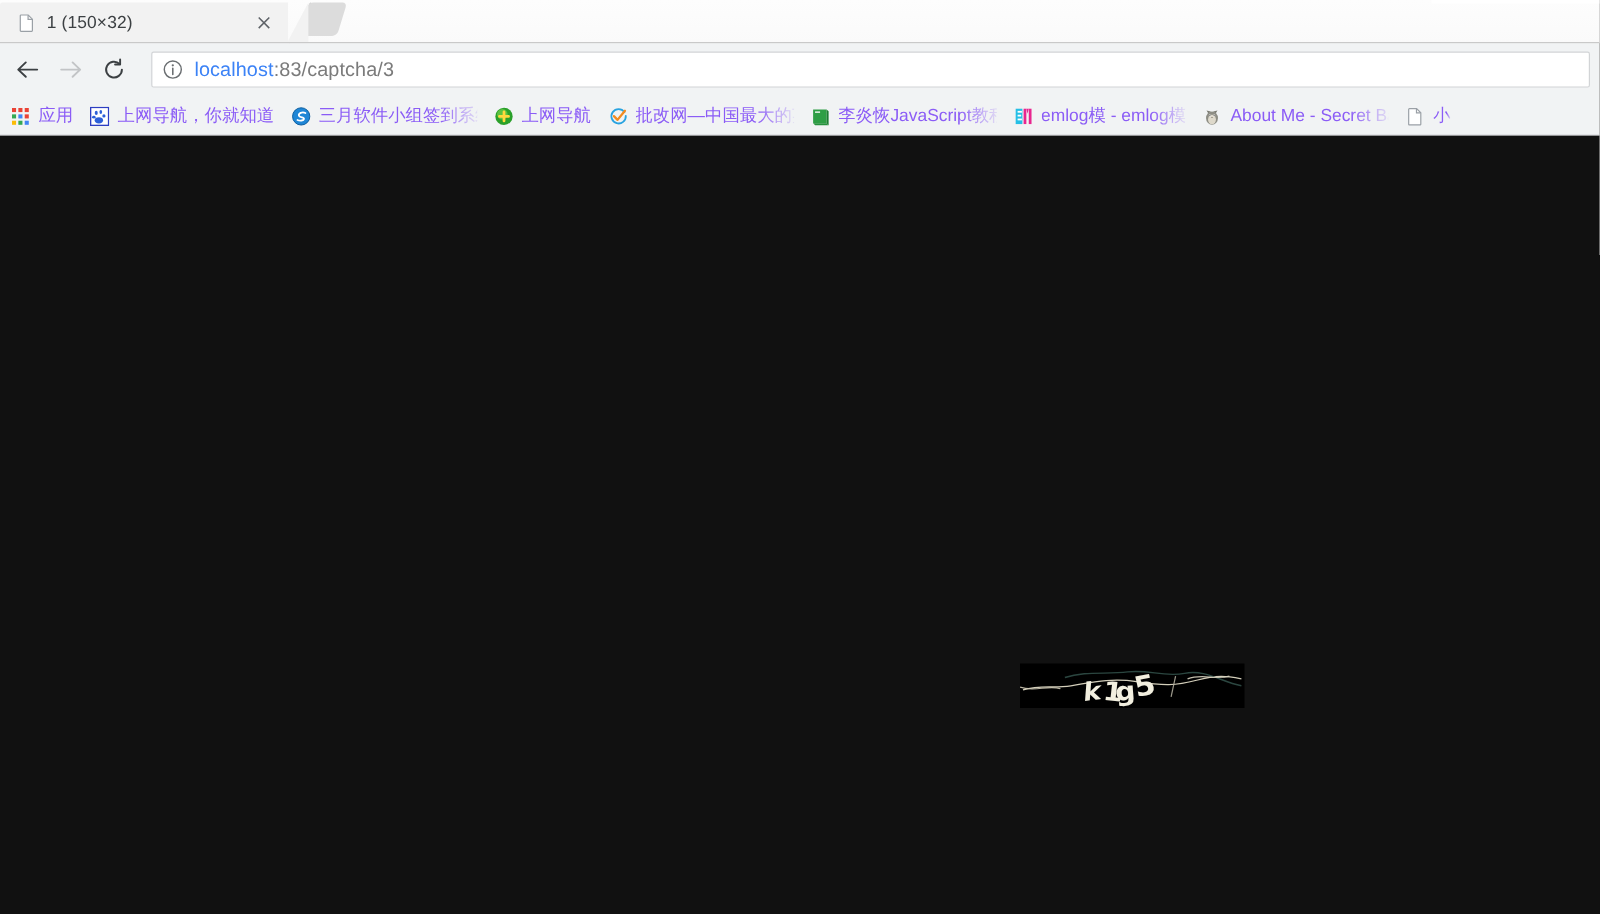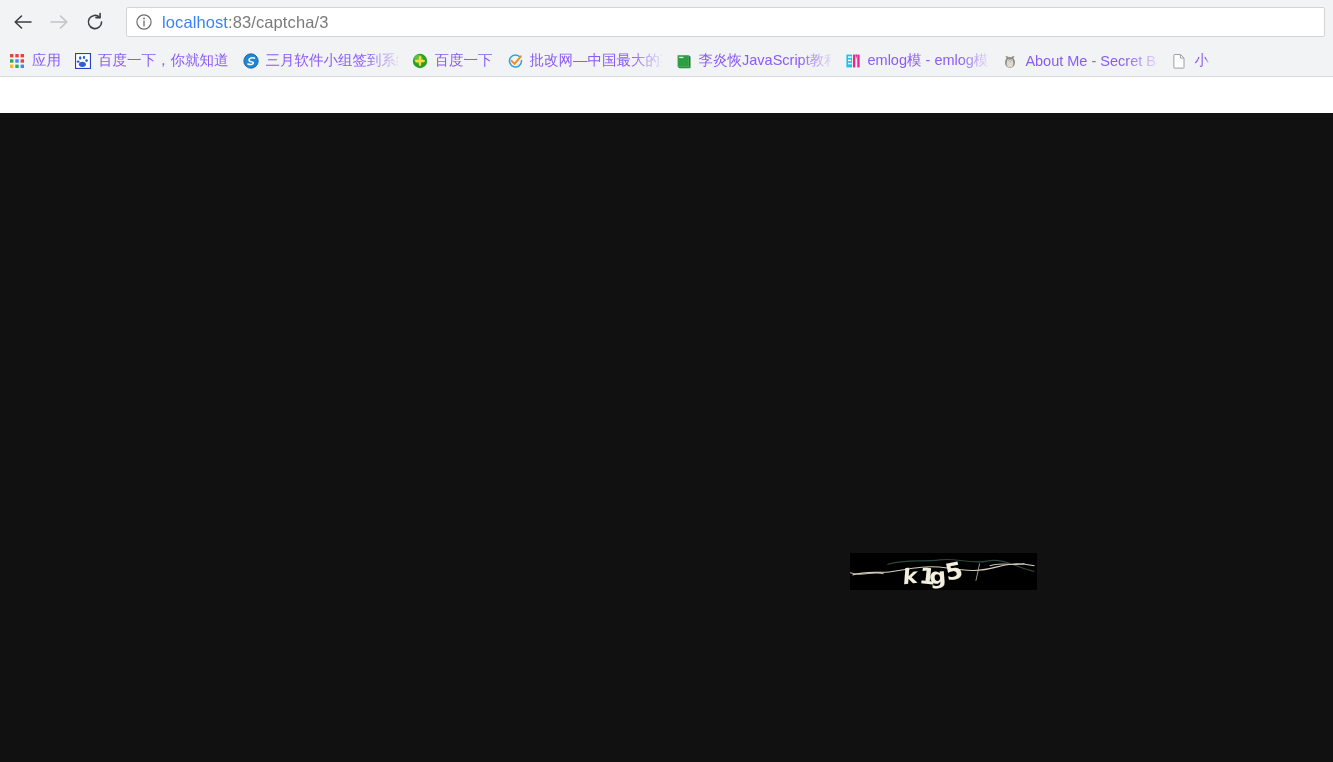--- a/index.html
+++ b/index.html
@@ -232,20 +232,51 @@
     background: #000000;
     display: block;
   }
   .captcha-svg { display: block; }
 </style>
 </head>
 <body>
 
 <div id="browser">
 
+  <div class="tabstrip">
+    <div class="tabstrip-bg"></div>
+
+    <div class="tab">
+      <span class="tab-favicon">
+        <svg width="16" height="16" viewBox="0 0 16 16">
+          <path d="M3.5 1.5h6L13 5v9.5a.6.6 0 0 1-.6.6H3.5a.6.6 0 0 1-.6-.6V2.1a.6.6 0 0 1 .6-.6z" fill="#ffffff" stroke="#9aa0a6" stroke-width="1"></path>
+          <path d="M9.4 1.7v3.4h3.4" fill="none" stroke="#9aa0a6" stroke-width="1"></path>
+        </svg>
+      </span>
+      <span class="tab-title">1 (150×32)</span>
+      <span class="tab-close">
+        <svg width="20" height="20" viewBox="0 0 20 20">
+          <path d="M5.6 5.6l8.8 8.8M14.4 5.6l-8.8 8.8" stroke="#5f6368" stroke-width="1.3" fill="none"></path>
+        </svg>
+      </span>
+    </div>
+
+    <div class="tab-sep">
+      <svg width="40" height="34" viewBox="0 0 40 34">
+        <path d="M1 34 L19 0" stroke="#c9c9c9" stroke-width="1" fill="none"></path>
+      </svg>
+    </div>
+
+    <div class="newtab">
+      <div class="shape"></div>
+    </div>
+
+    <div class="tabstrip-bottomline"></div>
+    <div class="topright-white"></div>
+  </div>
 
   <div class="toolbar">
 
     <div class="nav-btn back">
       <svg width="22" height="22" viewBox="0 0 22 22">
         <path d="M19 11H3.5M9.5 5L3.2 11l6.3 6" stroke="#3c4043" stroke-width="1.6" fill="none" stroke-linecap="round" stroke-linejoin="round"></path>
       </svg>
     </div>
 
     <div class="nav-btn">
@@ -296,21 +327,21 @@
       <span class="bm-icon">
         <svg width="16" height="16" viewBox="0 0 16 16">
           <rect x="0.5" y="0.5" width="15" height="15" fill="#ffffff" stroke="#2d3ec2" stroke-width="1.2"></rect>
           <ellipse cx="5.2" cy="5.1" rx="1.25" ry="1.75" fill="#2c5fd8"></ellipse>
           <ellipse cx="9.0" cy="4.4" rx="1.1" ry="1.7" fill="#2c5fd8"></ellipse>
           <ellipse cx="3.2" cy="8.7" rx="1.5" ry="1.15" fill="#2c5fd8"></ellipse>
           <ellipse cx="11.6" cy="7.6" rx="1.35" ry="1.3" fill="#2c5fd8"></ellipse>
           <ellipse cx="7.4" cy="11.3" rx="3.5" ry="2.6" fill="#2c5fd8"></ellipse>
         </svg>
       </span>
-      <span class="bm-label">百度一下，你就知道</span>
+      <span class="bm-label">上网导航，你就知道</span>
     </div>
 
     <div class="bm">
       <span class="bm-icon">
         <svg width="16" height="16" viewBox="0 0 16 16">
           <circle cx="8" cy="8" r="7.2" fill="#1f86d6"></circle>
           <circle cx="8" cy="8" r="7.2" fill="none" stroke="#0a5c9e" stroke-width="0.8"></circle>
           <path d="M11.5 5.2c-2.6-1.3-6 .2-5.4 2.3.5 1.8 4.6 1 4.2 2.6-.3 1.3-3.1 1.9-5.4.9" fill="none" stroke="#ffffff" stroke-width="1.5" stroke-linecap="round"></path>
         </svg>
       </span>
@@ -318,21 +349,21 @@
     </div>
 
     <div class="bm">
       <span class="bm-icon">
         <svg width="16" height="16" viewBox="0 0 16 16">
           <circle cx="8" cy="8" r="7.2" fill="#2aa02a"></circle>
           <circle cx="6.6" cy="6.2" r="4.4" fill="#6fce4a" opacity="0.75"></circle>
           <path d="M8 4.2v7.6M4.2 8h7.6" stroke="#ffd83d" stroke-width="2.3" stroke-linecap="round"></path>
         </svg>
       </span>
-      <span class="bm-label">百度一下</span>
+      <span class="bm-label">上网导航</span>
     </div>
 
     <div class="bm">
       <span class="bm-icon">
         <svg width="16" height="16" viewBox="0 0 16 16">
           <path d="M13.4 4.4a6 6 0 1 0 1.1 3.1" fill="none" stroke="#29a3e0" stroke-width="1.5" stroke-linecap="round"></path>
           <path d="M4.6 7.8l3 3.1 6.2-7.6" fill="none" stroke="#f28b20" stroke-width="1.9" stroke-linecap="round" stroke-linejoin="round"></path>
         </svg>
       </span>
       <span class="bm-label fade">批改网—中国最大的英</span>

